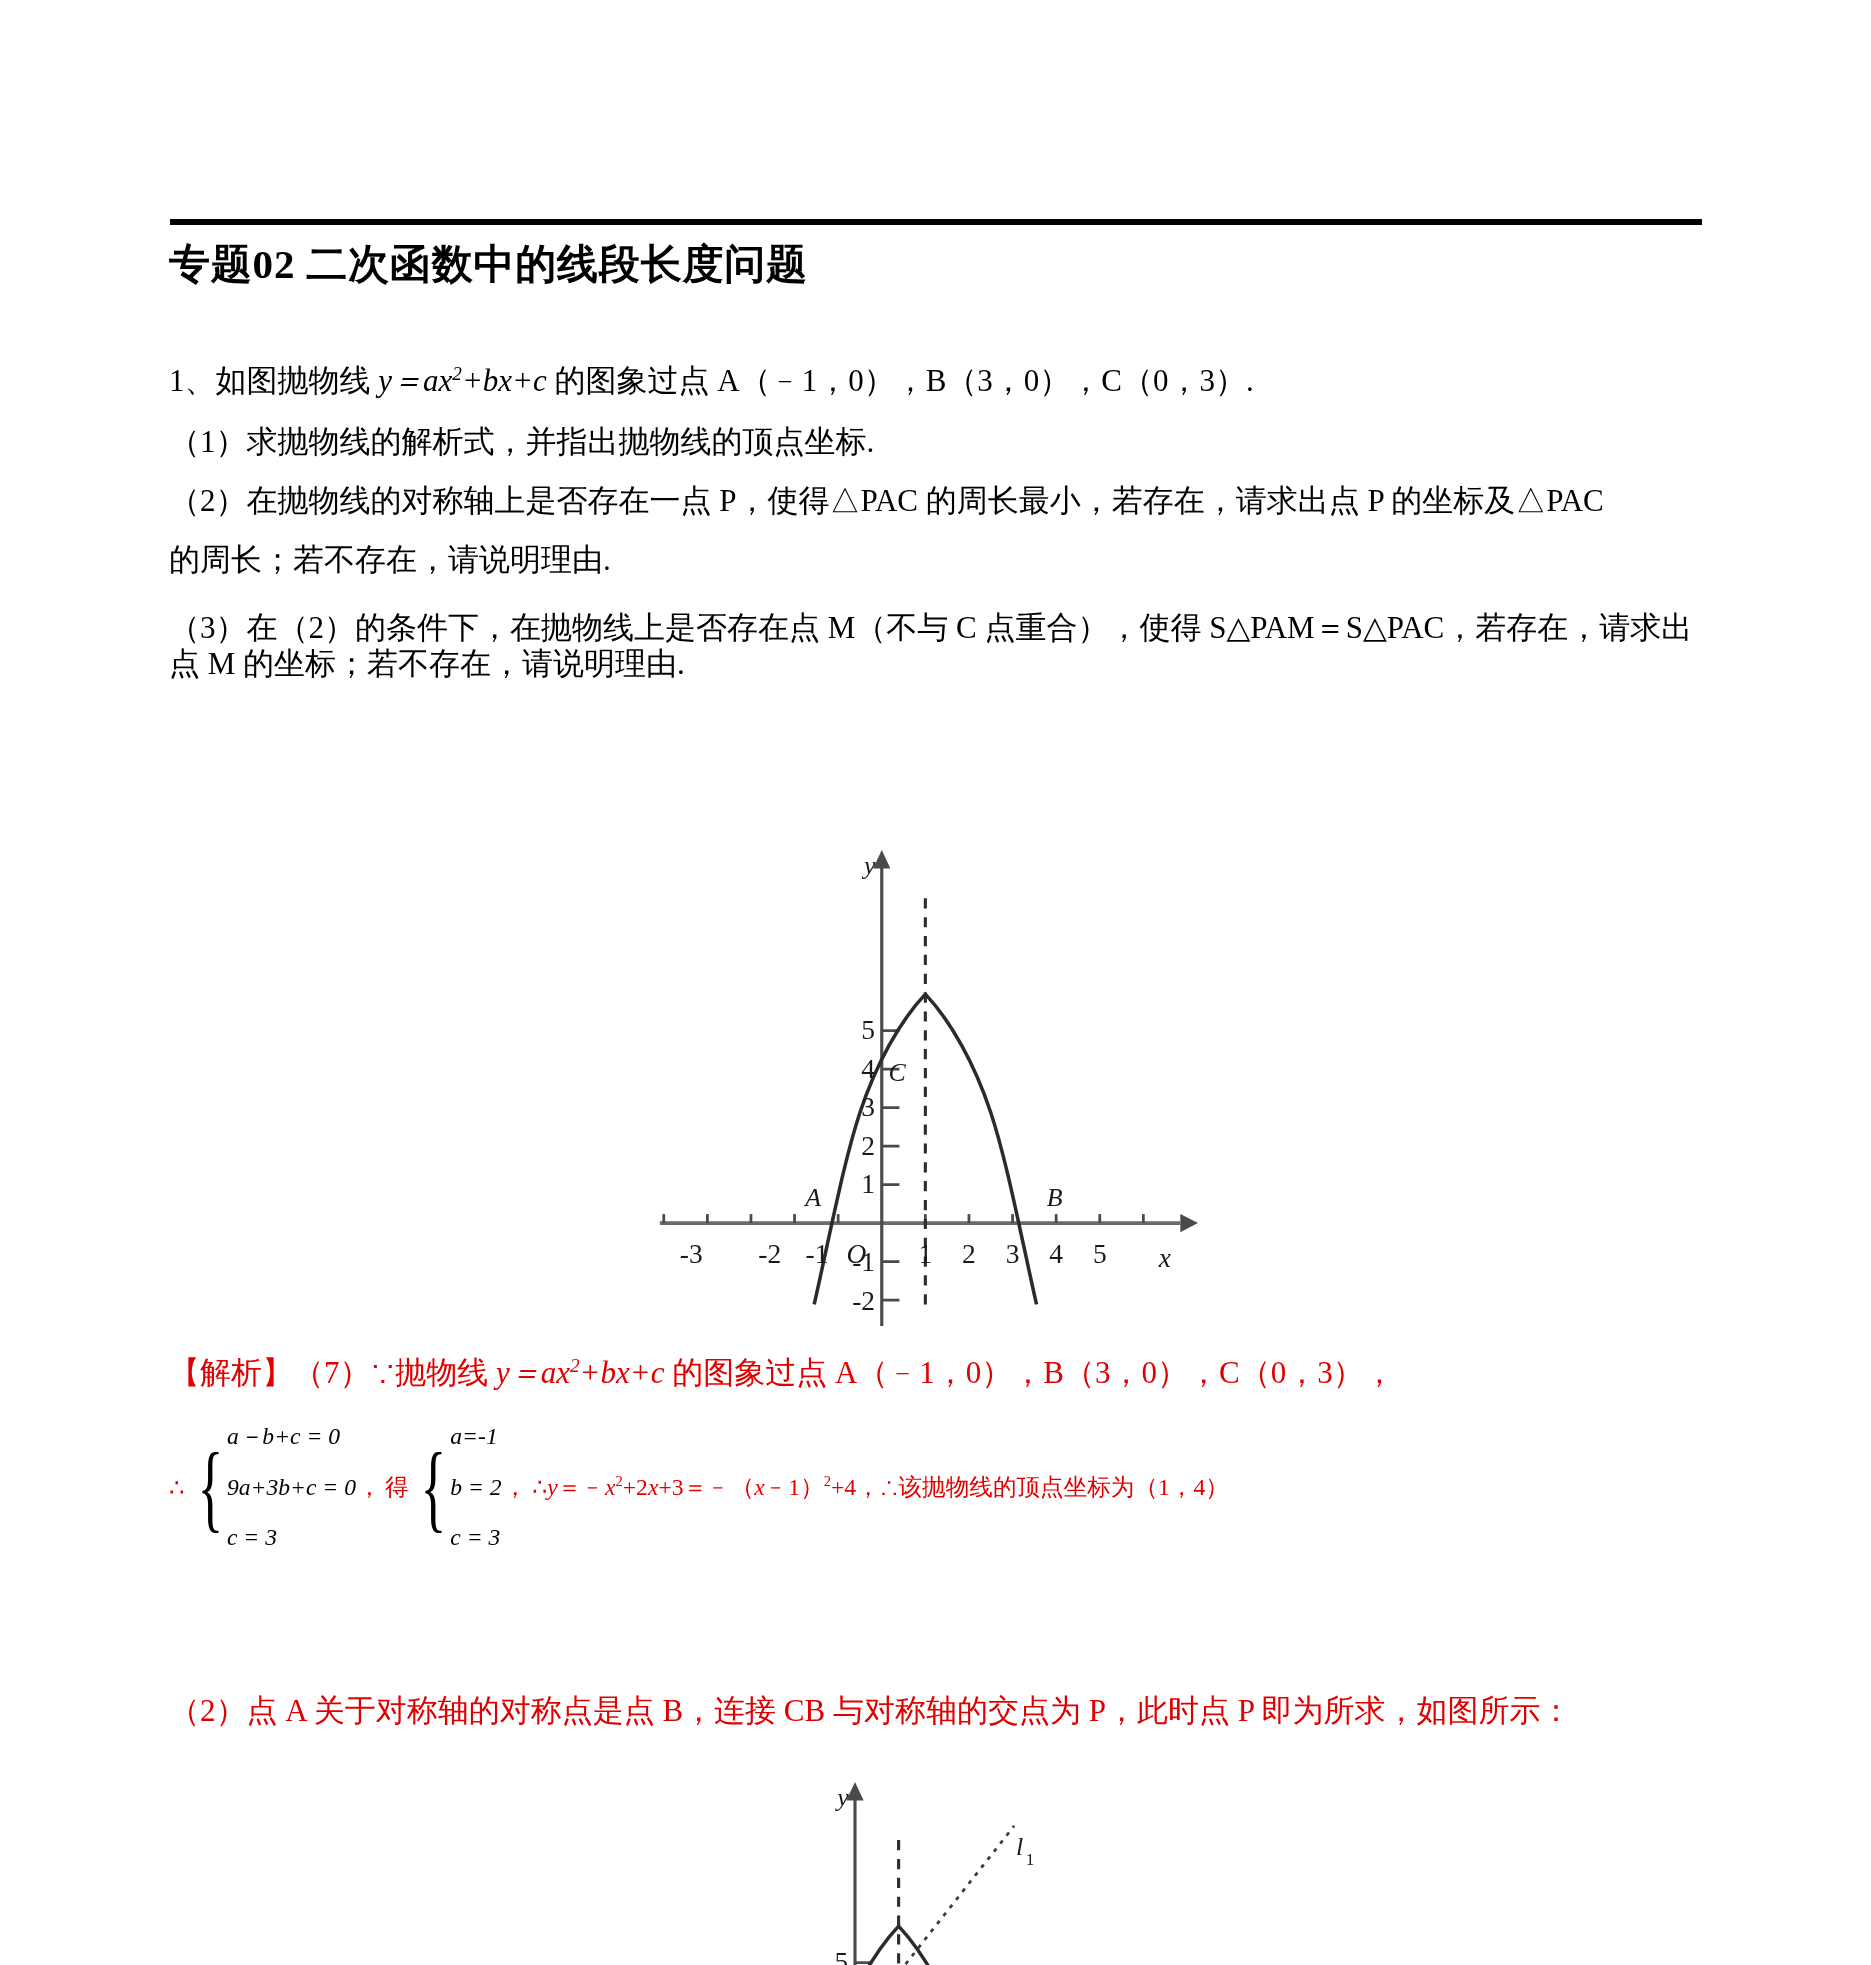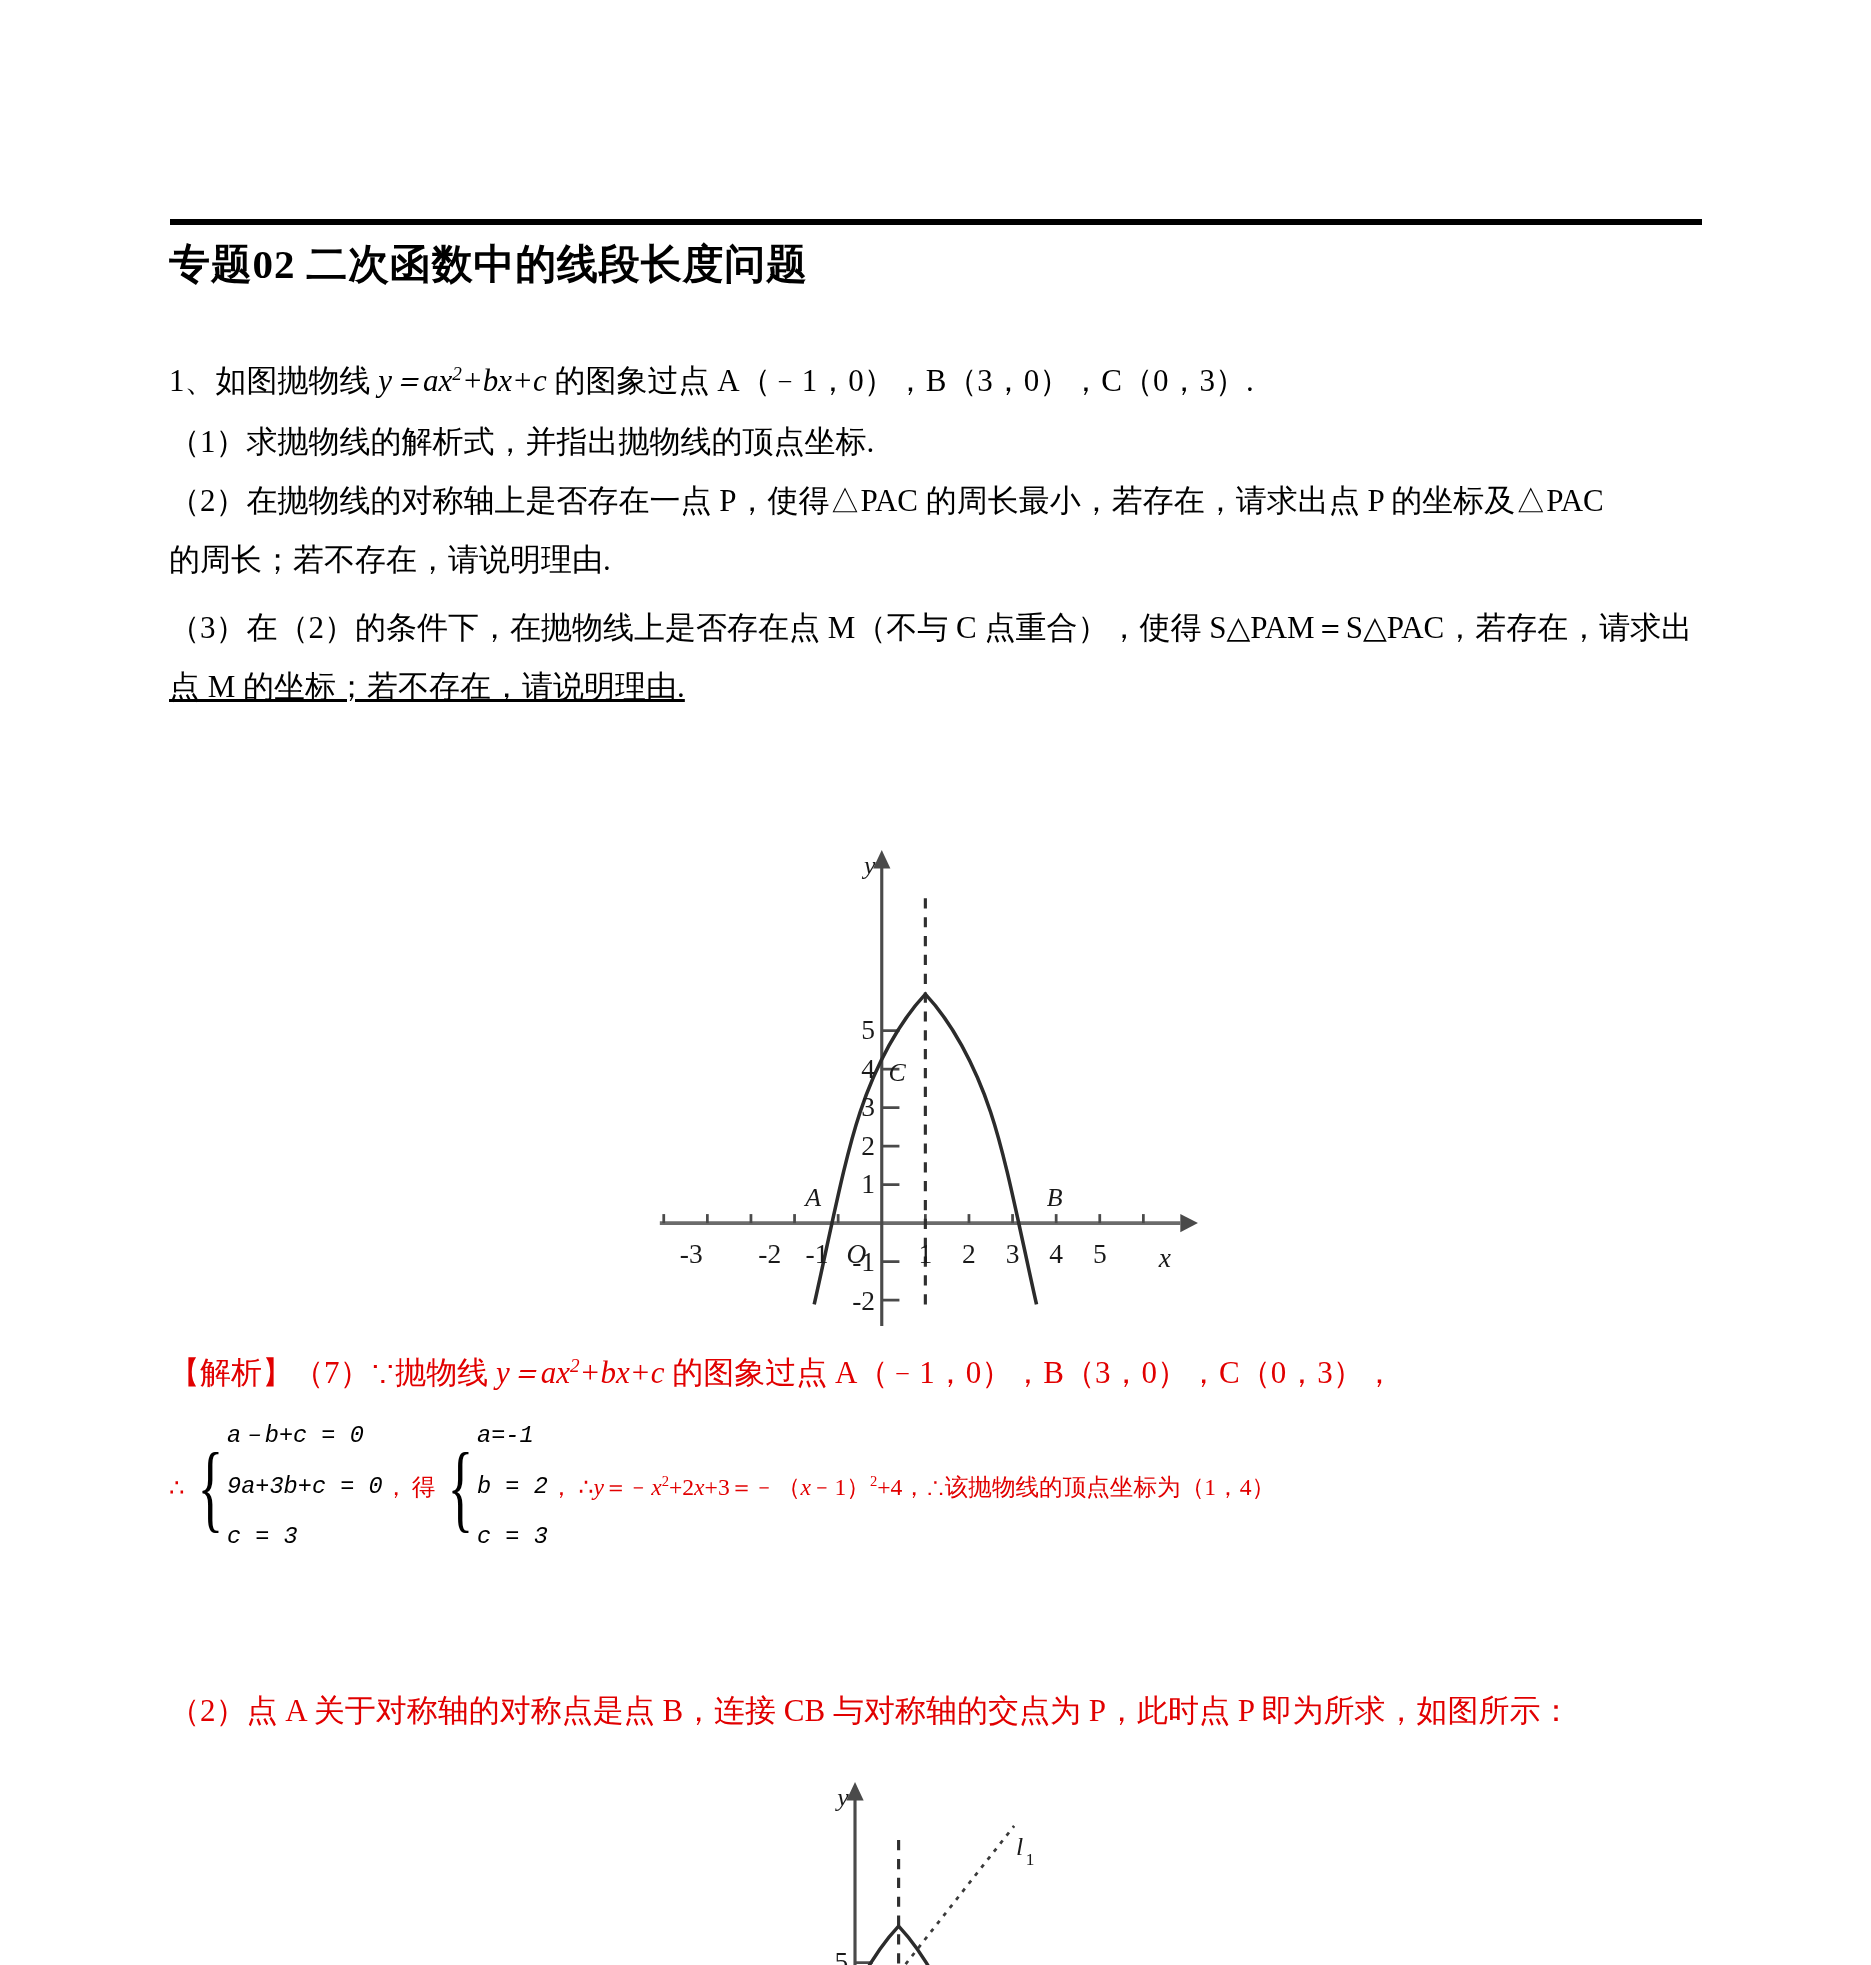--- a/index.html
+++ b/index.html
@@ -62,21 +62,21 @@
     transform-origin:center;
     font-family:"Liberation Serif", serif;
   }
   .sys-rows {
     display:inline-flex; flex-direction:column;
     justify-content:center;
     font-style:italic;
     line-height:2.15;
     margin-left:-7px;
   }
-  .sys-rows span { display:block;font-family:Liberation Mono, monospace; }
+  .sys-rows span { display:block; }
 
   
   .fig { position:absolute; }
 </style>
 </head>
 <body>
 
 <div class="page">
 
   <div class="top-rule"></div>
@@ -86,21 +86,21 @@
   <div class="para blk" style="left:169px; top:356px;">
     <span>1、</span><span>如图抛物线 </span><i class="mi">y＝<i>ax</i><span class="sup">2</span>+<i>bx</i>+<i>c</i></i><span> 的图象过点 A（﹣1，0），B（3，0），C（0，3）.</span>
   </div>
 
   <div class="para blk" style="left:169px; top:417px;">（1）求抛物线的解析式，并指出抛物线的顶点坐标.</div>
 
   <div class="para blk" style="left:169px; top:476px;">（2）在抛物线的对称轴上是否存在一点 P，使得△PAC 的周长最小，若存在，请求出点 P 的坐标及△PAC</div>
   <div class="para blk" style="left:169px; top:535px;">的周长；若不存在，请说明理由.</div>
 
   <div class="para blk" style="left:169px; top:603px;">（3）在（2）的条件下，在抛物线上是否存在点 M（不与 C 点重合），使得 S△PAM＝S△PAC，若存在，请求出</div>
-  <div class="para blk" style="left:169px; top:662px;text-decoration:underline;">点 M 的坐标；若不存在，请说明理由.</div>
+  <div class="para blk" style="left:169px; top:639px;">点 M 的坐标；若不存在，请说明理由.</div>
 
   <div class="fig" style="left:648px; top:837px;">
     <svg width="550" height="491" viewBox="0 0 1400 1250" xmlns="http://www.w3.org/2000/svg">
 
       <line x1="30" y1="983" x2="1355" y2="983" stroke="#6b6b6b" stroke-width="9"></line>
       <polygon points="1355,960 1400,983 1355,1006" fill="#4a4a4a"></polygon>
 
       <line x1="595" y1="1245" x2="595" y2="75" stroke="#4a4a4a" stroke-width="8"></line>
       <polygon points="573,80 595,33 617,80" fill="#4a4a4a"></polygon>
 

